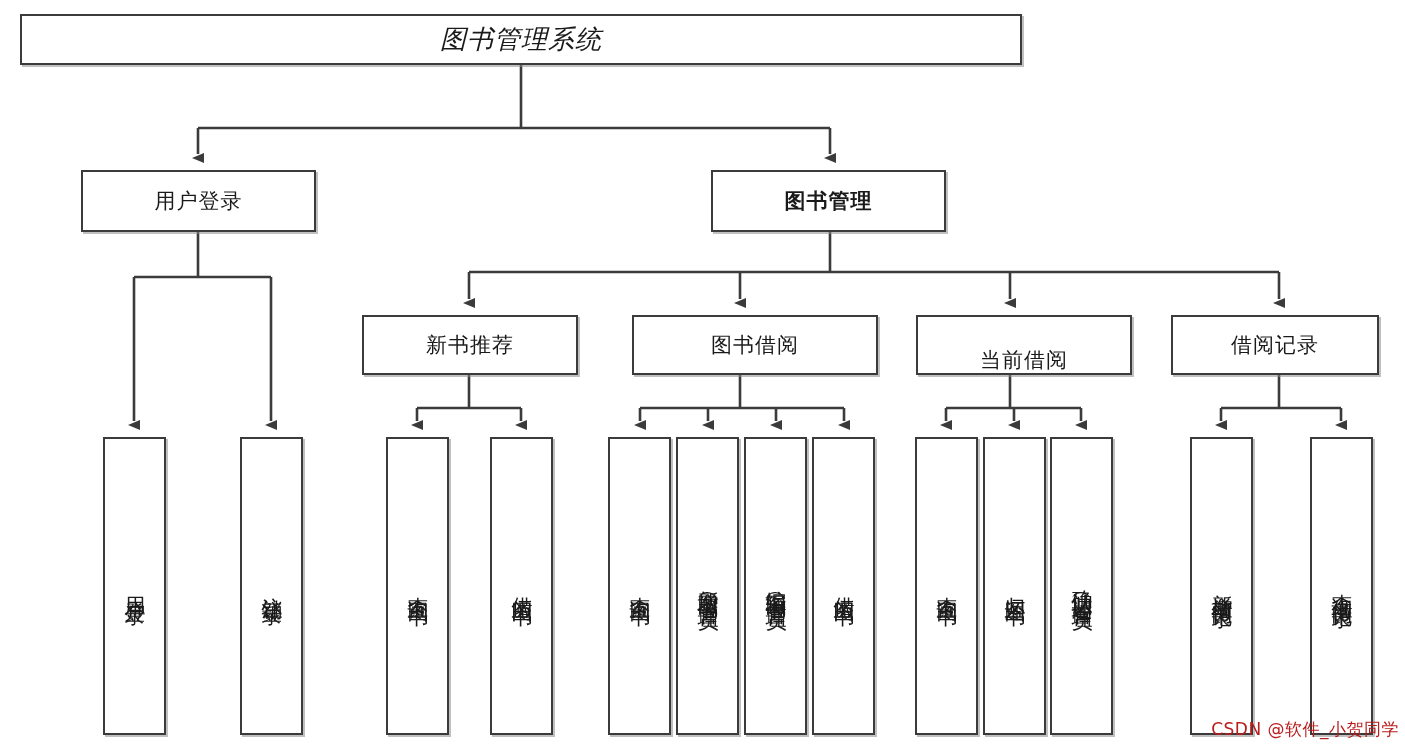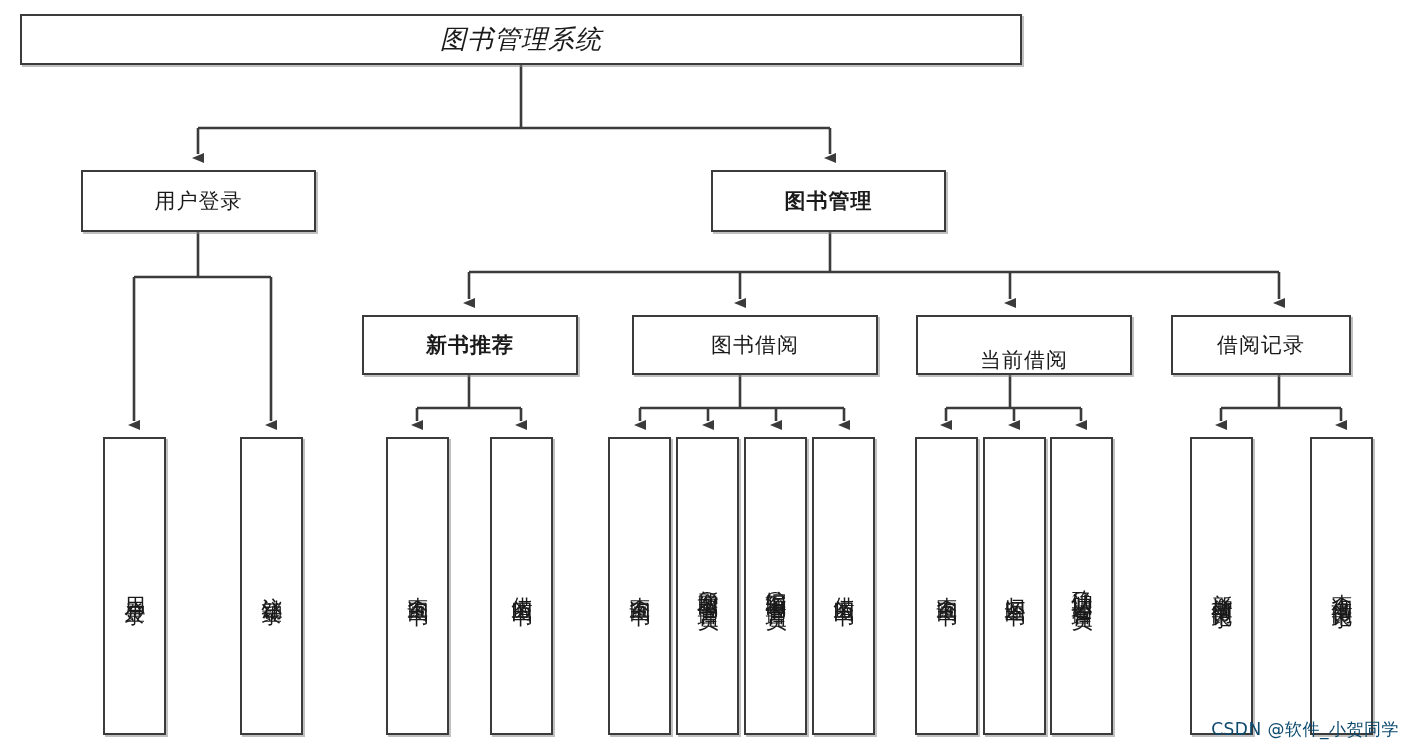--- a/index.html
+++ b/index.html
@@ -61,21 +61,21 @@
     font-size: 21px;
     line-height: 1.1;
     letter-spacing: 3px;
     max-height: 100%;
   }
   #watermark {
     position: absolute;
     right: 6px;
     bottom: 6px;
     font-size: 17px;
-    color: #0c4a6e;
+    color: #b91c1c;
     letter-spacing: 0.5px;
     white-space: nowrap;
     user-select: none;
   }
 </style>
 </head>
 <body>
 
 <div id="diagram-root">
 
@@ -133,30 +133,30 @@
     <span class="label">图书管理系统</span>
   </div>
 
   <div class="node horiz" style="left:81px; top:170px; width:235px; height:62px;">
     <span class="label">用户登录</span>
   </div>
   <div class="node horiz" style="left:711px; top:170px; width:235px; height:62px;font-weight:bold;">
     <span class="label">图书管理</span>
   </div>
 
-  <div class="node horiz" style="left:362px; top:315px; width:216px; height:60px;font-weight:bold;">
+  <div class="node horiz" style="left:362px; top:315px; width:216px; height:60px;">
     <span class="label">新书推荐</span>
   </div>
   <div class="node horiz" style="left:632px; top:315px; width:246px; height:60px;">
     <span class="label">图书借阅</span>
   </div>
   <div class="node horiz" style="left:916px; top:315px; width:216px; height:60px;align-items:flex-end;">
     <span class="label">当前借阅</span>
   </div>
-  <div class="node horiz" style="left:1171px; top:315px; width:180px; height:60px;">
+  <div class="node horiz" style="left:1171px; top:315px; width:208px; height:60px;">
     <span class="label">借阅记录</span>
   </div>
 
   <div class="node vert" style="left:103px; top:437px; width:63px; height:298px;">
     <span class="label">用户登录</span>
   </div>
   <div class="node vert" style="left:240px; top:437px; width:63px; height:298px;">
     <span class="label">注销登录</span>
   </div>
 

